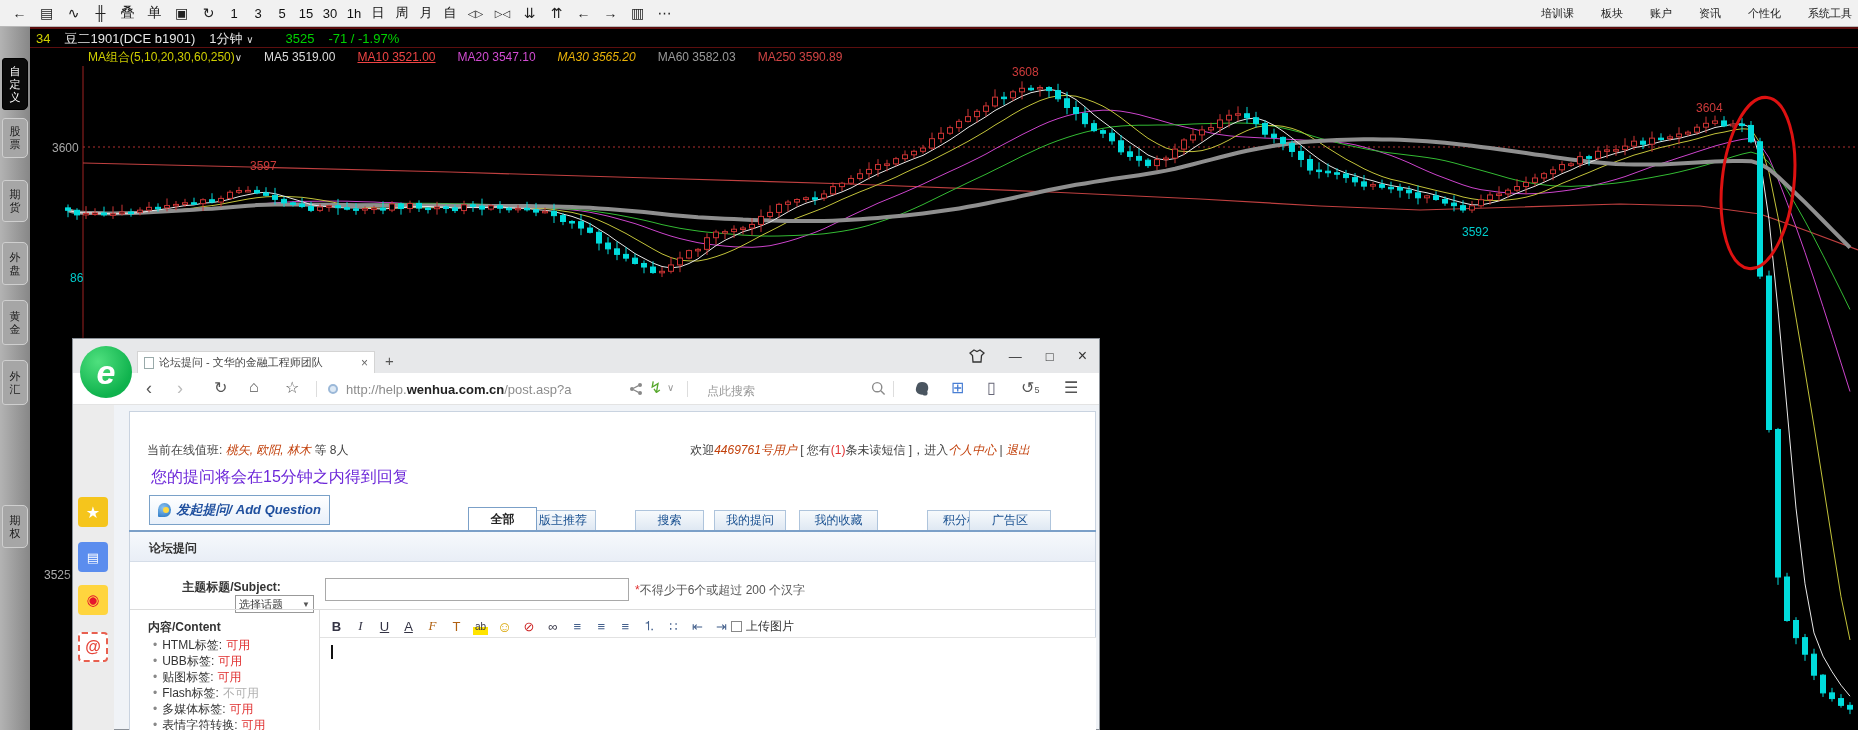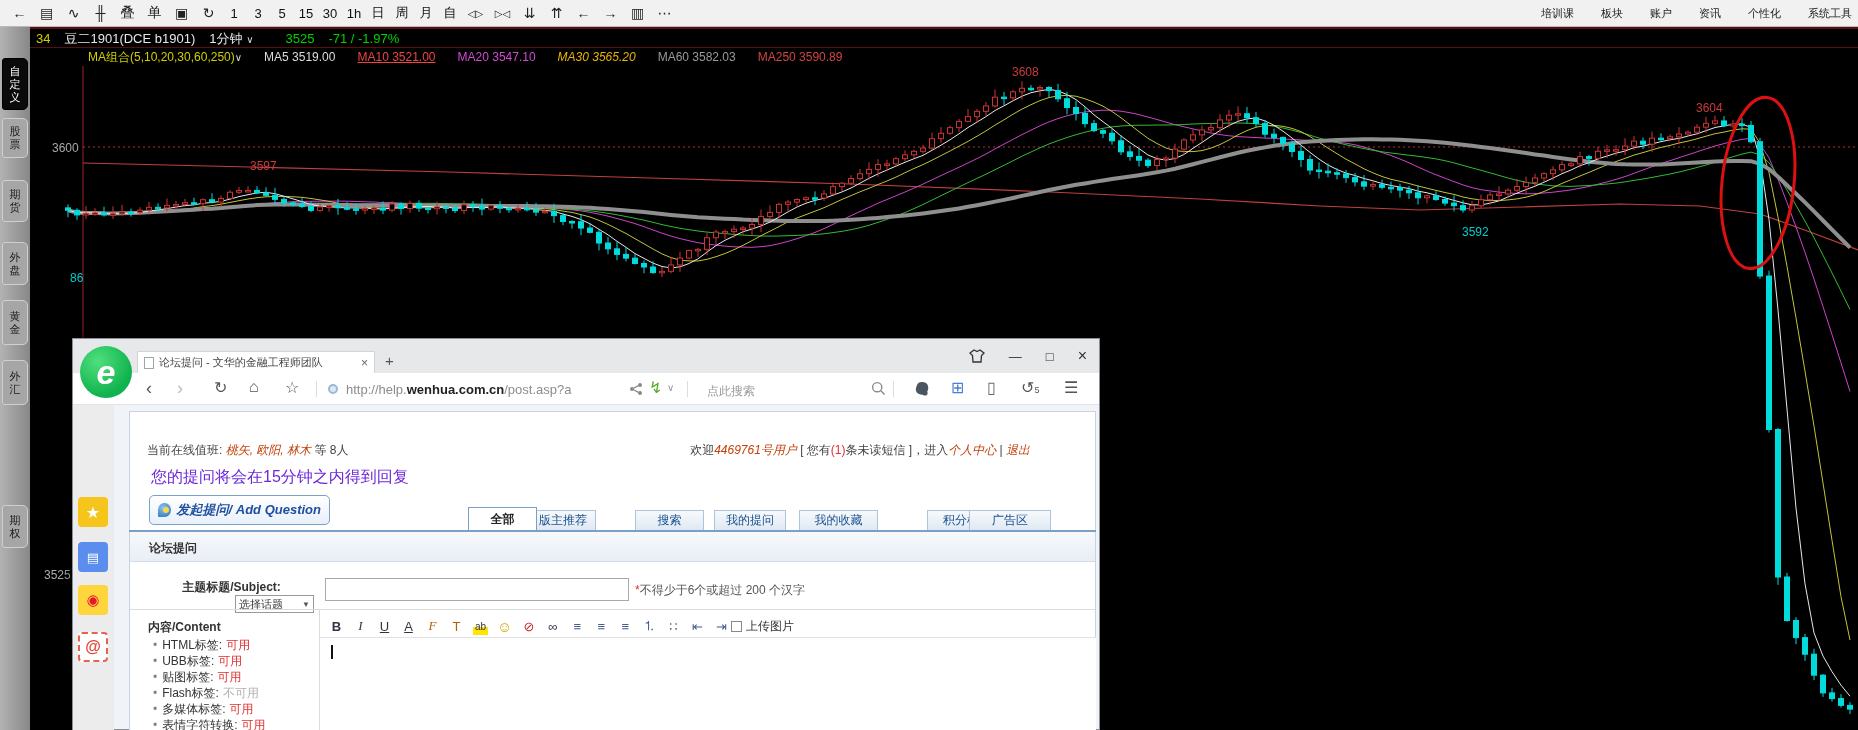--- a/index.html
+++ b/index.html
@@ -64,21 +64,21 @@
   #ic-news { top:137px; background:#5b8dee; color:#fff; font-size:13px; }
   #ic-weibo { top:180px; background:#ffd53e; color:#e6162d; font-size:15px; }
   #ic-at { top:227px; background:#fff; border:2px dashed #e86050; color:#e6453a; font-weight:bold; }
 
   #bw-panel { left:56px; top:72px; width:967px; height:320px; background:#fff; border:1px solid #c9d3e0; border-bottom:none; }
   .blue { color:#c2410c;font-style:italic; } .dk { color:#444; } .red { color:#e03030; }
   #row-online { left:74px; top:103px; font-size:12px; white-space:nowrap; }
   #row-welcome { right:69px; top:103px; font-size:12px; white-space:nowrap; }
   #row-reply { left:78px; top:128px; font-size:16px; color:#6d28d9; }
   #ask-btn { left:76px; top:156px; width:181px; height:30px; background:linear-gradient(#ffffff,#e8f0fa);
-    border:1px solid #7aa1c8; border-radius:5px; display:flex; align-items:center; gap:6px; padding:0 8px; }
+    border:1px solid #7aa1c8; border-radius:0; display:flex; align-items:center; gap:6px; padding:0 8px; }
   #ask-balloon { width:17px; height:14px; background:radial-gradient(circle at 40% 35%, #8ec4f0, #1f6fc0);
     border-radius:50% 50% 50% 8%; position:relative; }
   #ask-balloon:after { content:""; position:absolute; left:5px; top:4px; width:6px; height:6px;
     background:#ffd940; border-radius:50%; }
   #ask-btn span { font-size:13px; font-weight:bold; font-style:italic; color:#1f4f9e; white-space:nowrap; }
   .ptab { position:absolute; top:171px; height:20px; background:linear-gradient(#f7fafc,#dfe8f3);
     border:1px solid #aec4dc; border-bottom:none; font-size:12px; color:#1a5191;
     display:flex; align-items:center; justify-content:center; }
   .ptab.active { top:168px; height:23px; background:#fff; border-color:#7ba0c8; color:#222; font-weight:bold; z-index:2; }
   #tab-underline { left:56px; top:191px; width:967px; height:2px; background:#7ba0c8; }

